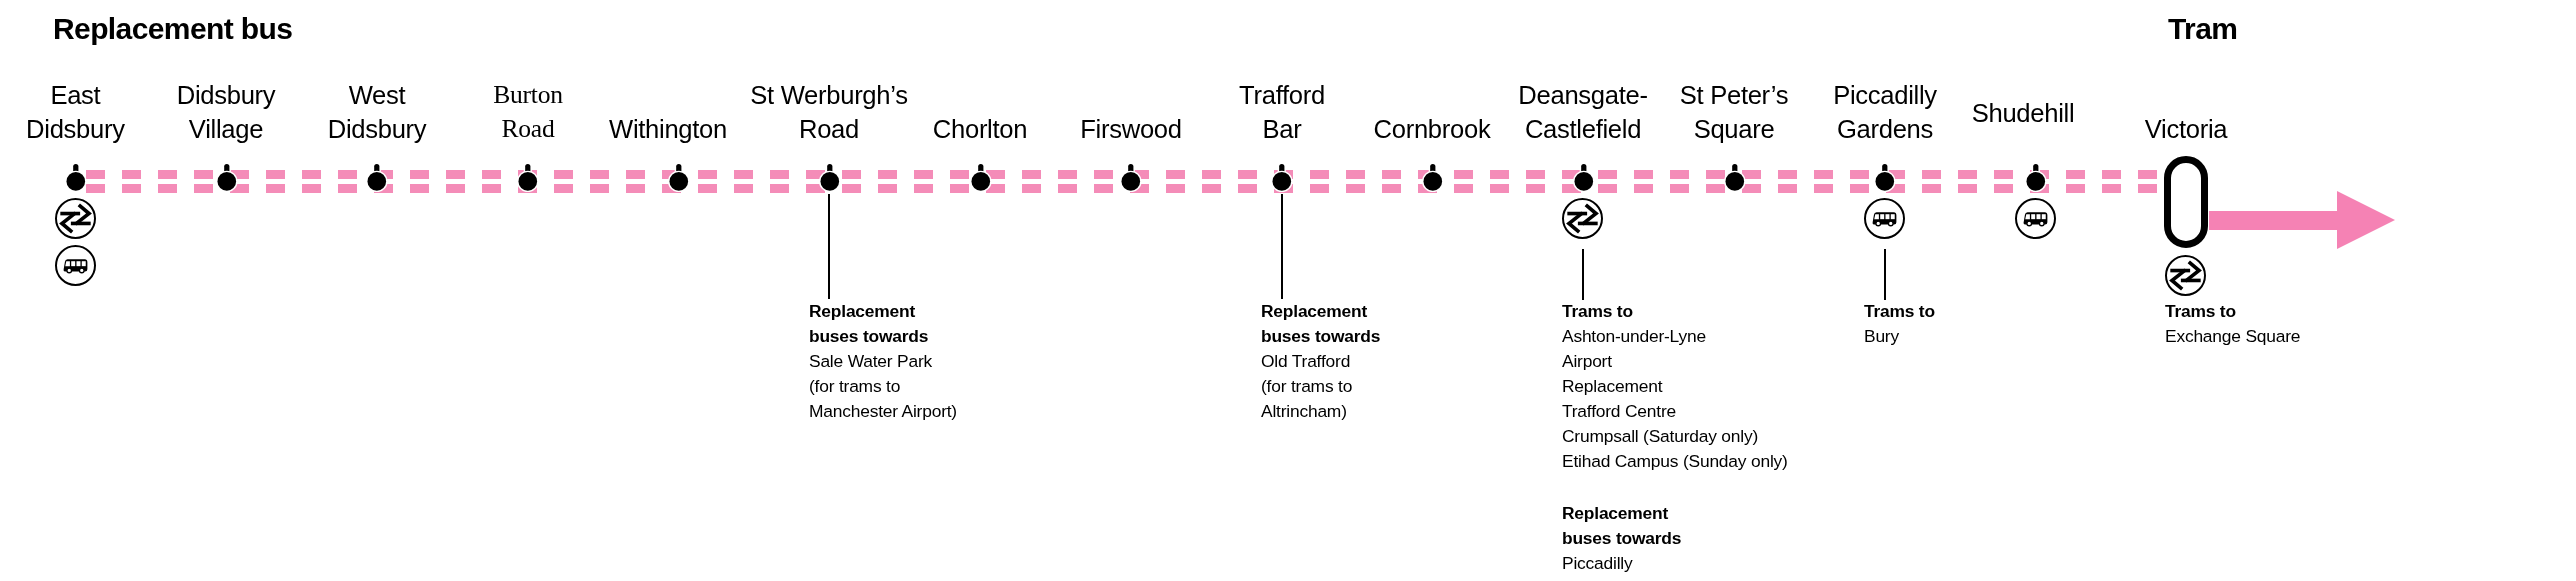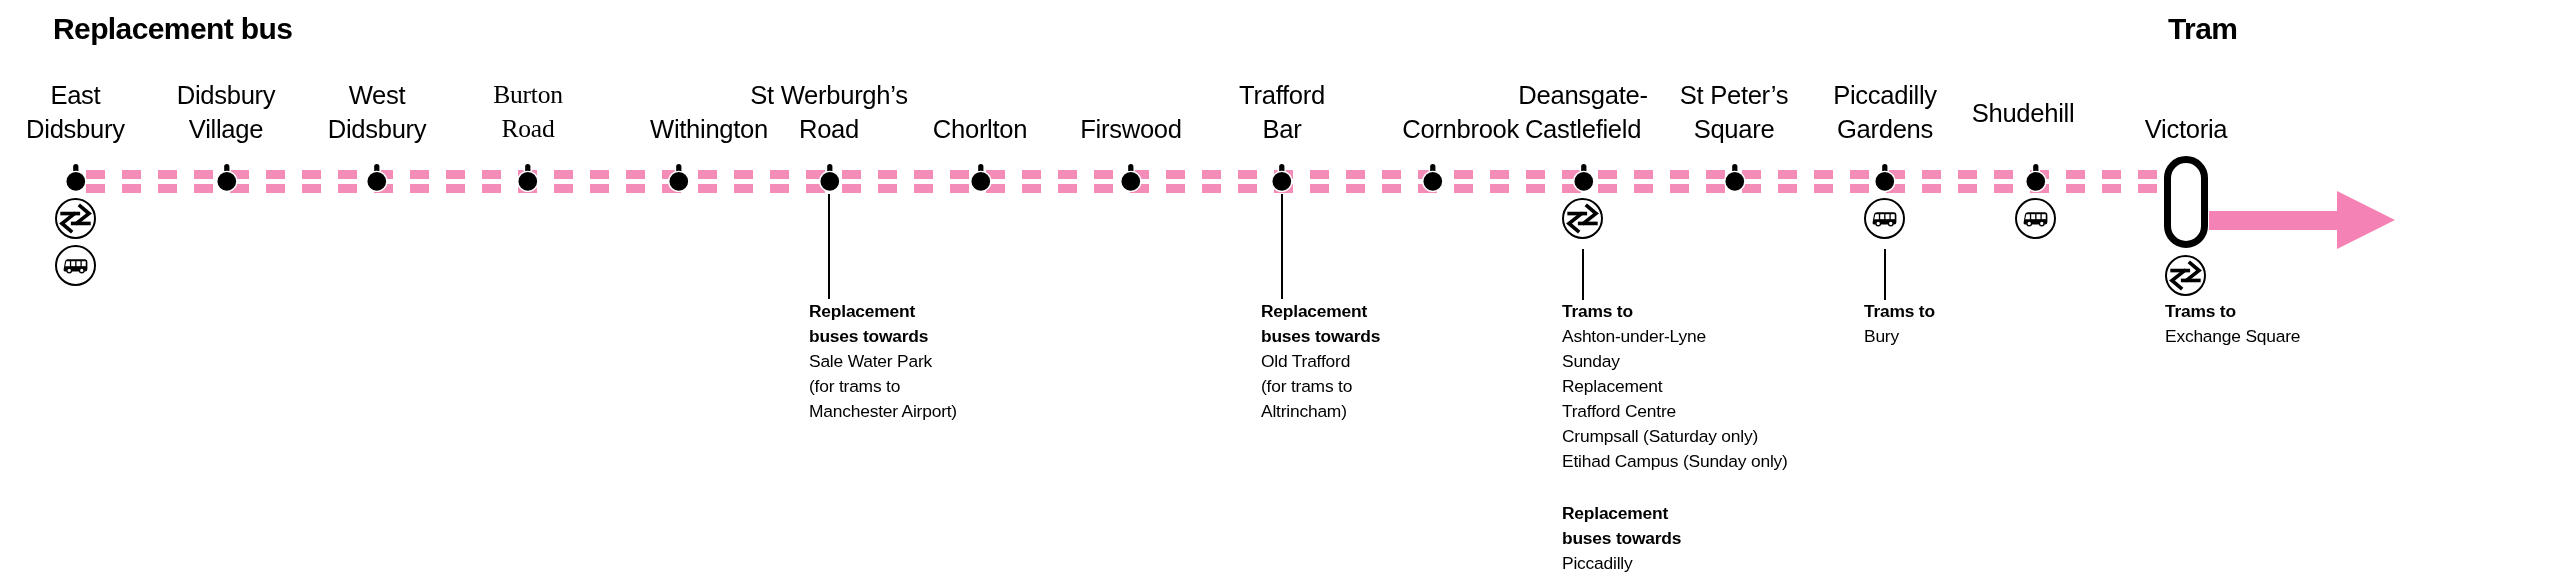--- a/index.html
+++ b/index.html
@@ -106,21 +106,21 @@
           <div>Road</div>
         </div>
         <div class="marker" style="left: 515px; top: 158px;"><svg width="25.6" height="34" viewBox="0 0 44 58">
             <g fill="#000" stroke="#fff" stroke-width="5" style="paint-order:stroke">
               <rect x="17.5" y="10" width="9" height="18" rx="4.5"></rect>
               <circle cx="22" cy="40" r="16"></circle>
             </g>
           </svg></div>
       </div>
       <div>
-        <div class="station-label" style="left: 622px;">
+        <div class="station-label" style="left: 581px;">
           <div>Withington</div>
         </div>
         <div class="marker" style="left: 666px; top: 158px;"><svg width="25.6" height="34" viewBox="0 0 44 58">
             <g fill="#000" stroke="#fff" stroke-width="5" style="paint-order:stroke">
               <rect x="17.5" y="10" width="9" height="18" rx="4.5"></rect>
               <circle cx="22" cy="40" r="16"></circle>
             </g>
           </svg></div>
       </div>
       <div>
@@ -179,21 +179,21 @@
         <div class="connector" style="left: 1281px; top: 194px; height: 105px;"></div>
         <div class="note" style="left: 1261px; top: 299px;">
           <div class="note-line bold">Replacement</div>
           <div class="note-line bold">buses towards</div>
           <div class="note-line">Old Trafford</div>
           <div class="note-line">(for trams to</div>
           <div class="note-line">Altrincham)</div>
         </div>
       </div>
       <div>
-        <div class="station-label" style="left: 1345px; align-items: flex-end;">
+        <div class="station-label" style="left: 1345px;">
           <div>Cornbrook</div>
         </div>
         <div class="marker" style="left: 1420px; top: 158px;"><svg width="25.6" height="34" viewBox="0 0 44 58">
             <g fill="#000" stroke="#fff" stroke-width="5" style="paint-order:stroke">
               <rect x="17.5" y="10" width="9" height="18" rx="4.5"></rect>
               <circle cx="22" cy="40" r="16"></circle>
             </g>
           </svg></div>
       </div>
       <div>
@@ -212,21 +212,21 @@
             <path d="M4 35 H64"></path>
             <path d="M36 65 H96"></path>
             <path d="M60 9 L91 35 L50 67"></path>
             <path d="M50 33 L9 65 L40 91"></path>
           </svg>
         </div>
         <div class="connector" style="left: 1582px; top: 249px; height: 51px;"></div>
         <div class="note" style="left: 1562px; top: 299px;">
           <div class="note-line bold">Trams to</div>
           <div class="note-line">Ashton-under-Lyne</div>
-          <div class="note-line">Sunday</div>
+          <div class="note-line">Airport</div>
           <div class="note-line">Replacement</div>
           <div class="note-line">Trafford Centre</div>
           <div class="note-line">Crumpsall (Saturday only)</div>
           <div class="note-line">Etihad Campus (Sunday only)</div>
           <div class="note-line bold gap">Replacement</div>
           <div class="note-line bold">buses towards</div>
           <div class="note-line">Piccadilly</div>
         </div>
       </div>
       <div>

